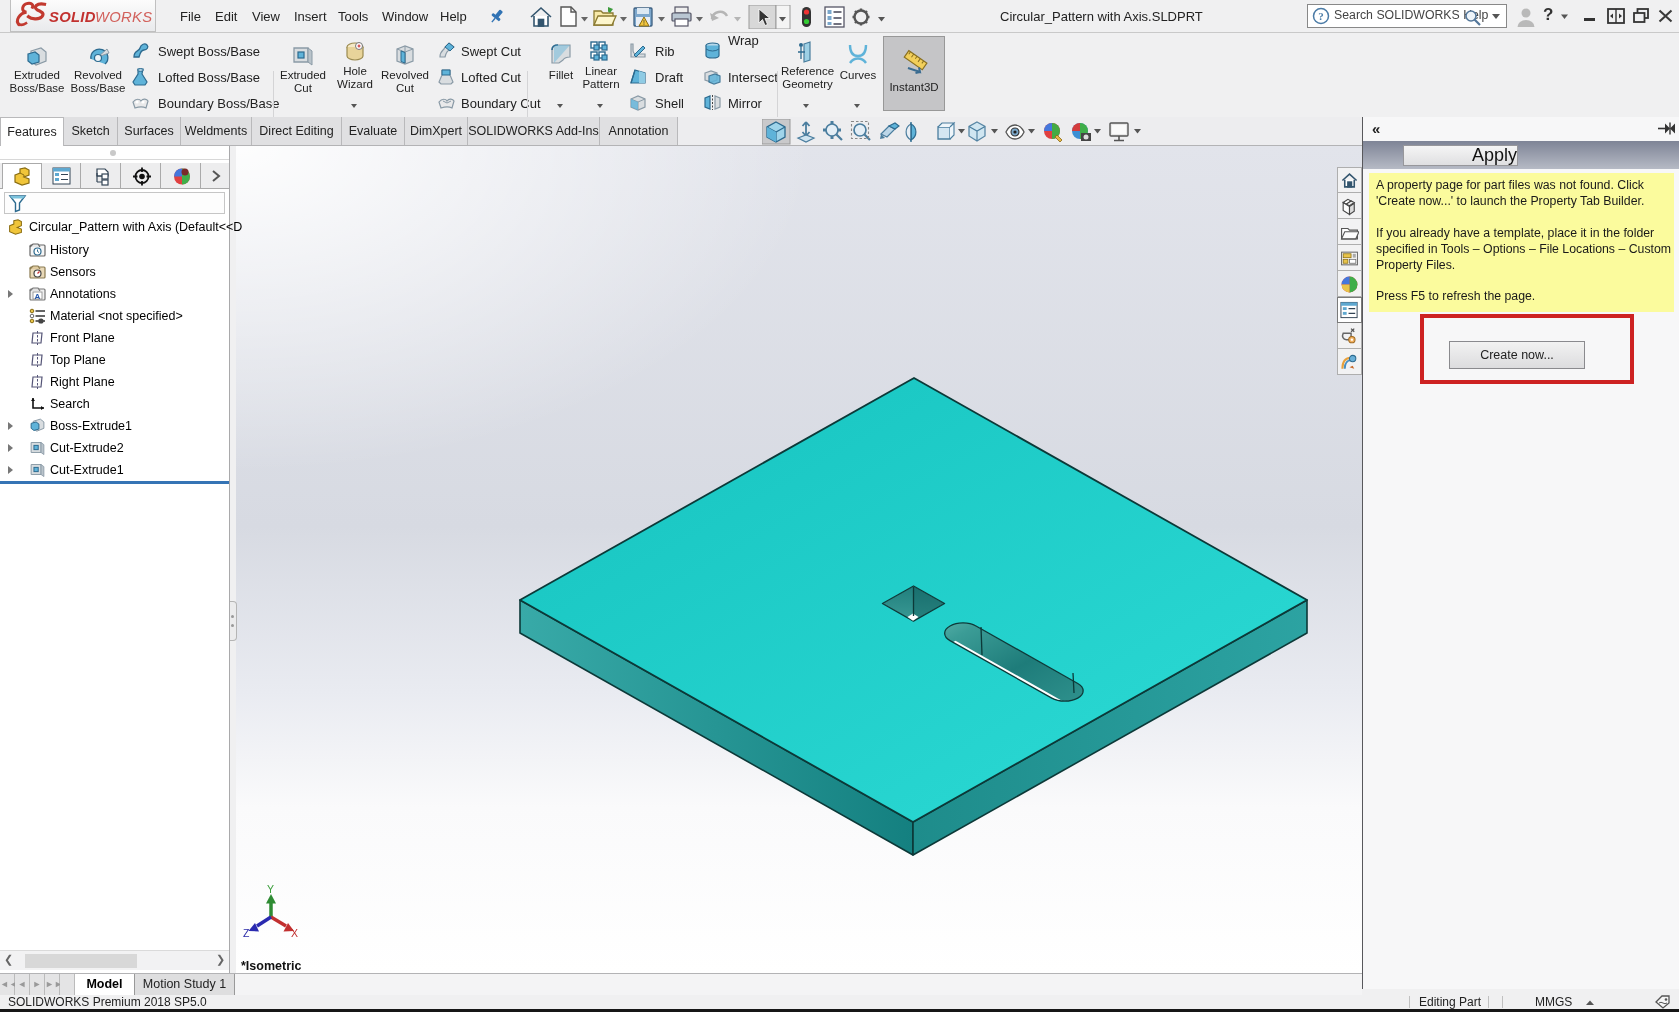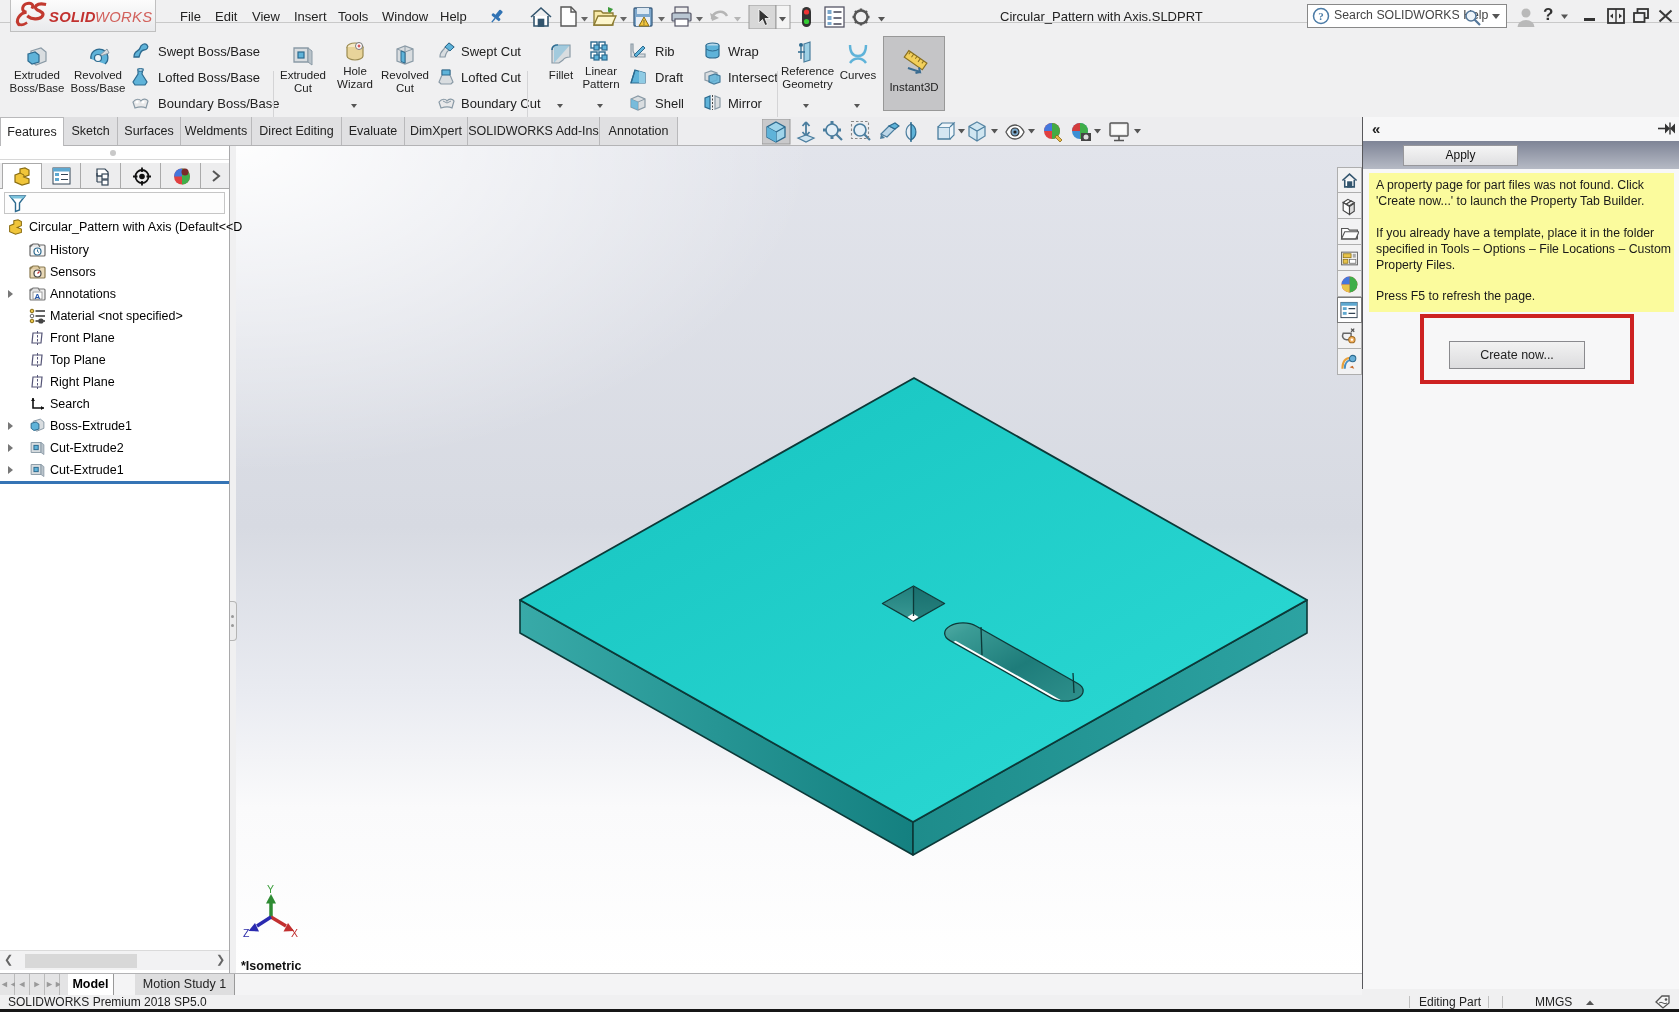--- a/index.html
+++ b/index.html
@@ -1,21 +1,21 @@
 <!DOCTYPE html>
 <html><head>
 <meta charset="utf-8">
 <style>
 * { margin:0; padding:0; box-sizing:border-box; }
 html,body { width:1679px; height:1012px; overflow:hidden; font-family:"Liberation Sans", sans-serif; }
 body { position:relative; background:#f0f0f1; }
 .abs { position:absolute; }
 
 
-#titlebar { left:0; top:0; width:1679px; height:23px; background:#f0f0f1; border-bottom:1px solid #c9c9c9; }
+#titlebar { left:0; top:0; width:1679px; height:33px; background:#f0f0f1; border-bottom:1px solid #c9c9c9; }
 #logo { left:10px; top:0px; width:146px; height:32px; background:linear-gradient(180deg,#fcfcfc,#e9eaec); border:1px solid #c0c0c0; border-top:none; text-align:center; line-height:30px; white-space:nowrap; }
 .menu { top:0; height:33px; line-height:33px; font-size:13px; color:#222; }
 
 #ribbon { left:0; top:33px; width:1679px; height:84px; background:#f0f0f1; }
 .rlabel { position:absolute; font-size:11.5px; color:#222; text-align:center; line-height:13px; white-space:nowrap; }
 .slabel { position:absolute; font-size:13px; color:#222; white-space:nowrap; }
 .vsep { position:absolute; top:38px; width:1px; height:72px; background:#d4d4d6; }
 .caret { position:absolute; width:0; height:0; border-left:3.5px solid transparent; border-right:3.5px solid transparent; border-top:4px solid #555; }
 
 
@@ -32,21 +32,21 @@
 #viewport { left:236px; top:146px; width:1126px; height:827px;
   background:
    radial-gradient(ellipse 850px 480px at 0% 0%, rgba(255,255,255,0.95) 0%, rgba(255,255,255,0.0) 68%),
    linear-gradient(180deg, #e2e4eb 0%, #d7dae2 46%, #e9ebf1 66%, #fafafb 80%, #ffffff 100%);
 }
 
 
 #rightpanel { left:1362px; top:117px; width:317px; height:872px; background:#f7f7f8; border-left:1px solid #58585c; }
 #rp-title { left:0; top:0; width:317px; height:23px; background:linear-gradient(180deg,#b7b7bb,#a2a2a7); border-bottom:1px solid #59595e; text-align:center; font-size:13.5px; font-weight:bold; color:#111; line-height:23px; }
 #rp-header { left:0; top:24px; width:317px; height:28px; background:linear-gradient(180deg,#7e8496,#b6bac5); }
-.rbtn { position:absolute; top:4px; height:21px; border:1px solid #97979b; font-size:12px; text-align:center; line-height:19px; }
+.rbtn { position:absolute; top:4px; height:21px; border:1px solid #97979b; font-size:18px; text-align:right; line-height:19px; }
 #yellowbox { left:6px; top:56px; width:305px; height:139px; background:#fbfb9d; font-size:12.3px; color:#1a1a1a; line-height:15.9px; padding:5px 0 8px 7px; white-space:nowrap; overflow:hidden; }
 #redrect { left:57px; top:197px; width:214px; height:70px; border:4px solid #cd2222; }
 #createbtn { left:86px; top:224px; width:136px; height:28px; background:linear-gradient(180deg,#f2f2f2,#dcdcde); border:1px solid #8a8a8e; font-size:12.5px; color:#222; text-align:center; line-height:26px; }
 #rp-bottom { left:0; top:829px; width:317px; height:43px; background:linear-gradient(180deg,#848a9a,#b2b6c1); }
 
 
 #mtabs { left:0; top:973px; width:1362px; height:22px; background:#f4f4f5; border-top:1px solid #b3b3b5; }
 #statusbar { left:0; top:995px; width:1679px; height:14px; background:#f0f0f1; font-size:12px; color:#222; }
 #blackstrip { left:0; top:1009px; width:1679px; height:3px; background:#161616; }
 </style>
@@ -442,21 +442,21 @@
       <path d="M2 6 L9 3 L16 6 L16 14 L9 17 L2 14 Z" fill="#d9dde0" stroke="#8a9aa6" stroke-width="1.2"></path>
       <path d="M2 6 L9 9 L16 6 M9 9 L9 17" fill="none" stroke="#8a9aa6" stroke-width="1"></path>
       <path d="M2 6 L9 9 L9 17 L2 14 Z" fill="#5fb3d9" opacity="0.8"></path>
     </svg>
   <div class="slabel" style="left:655px;top:63px;">Shell</div>
   <svg class="abs" style="left:703px;top:8px;" width="19" height="19" viewBox="0 0 19 19">
       <ellipse cx="9.5" cy="4.5" rx="6.5" ry="2.5" fill="#b8d8ea" stroke="#2c6a8f" stroke-width="1.2"></ellipse>
       <path d="M3 4.5 v10 a6.5 2.5 0 0 0 13 0 v-10" fill="#5fb3d9" stroke="#2c6a8f" stroke-width="1.2"></path>
       <path d="M3 8 q3 2 6.5 2 t6.5 -2" fill="none" stroke="#2c6a8f" stroke-width="1"></path>
     </svg>
-  <div class="slabel" style="left:728px;top:11px;">Wrap</div>
+  <div class="slabel" style="left:728px;top:0;">Wrap</div>
   <svg class="abs" style="left:703px;top:34px;" width="19" height="19" viewBox="0 0 19 19">
       <path d="M2 6 L8 4 L14 6 L14 13 L8 15 L2 13 Z" fill="#d9dde0" stroke="#8a9aa6" stroke-width="1.2"></path>
       <path d="M6 9 L12 7 L17 9 L17 15 L11 17 L6 15 Z" fill="#5fb3d9" opacity="0.85" stroke="#2c6a8f" stroke-width="1.2"></path>
     </svg>
   <div class="slabel" style="left:728px;top:37px;">Intersect</div>
   <svg class="abs" style="left:703px;top:60px;" width="19" height="19" viewBox="0 0 19 19">
       <path d="M2 5 L7 3 L7 16 L2 14 Z" fill="#5fb3d9" stroke="#2c6a8f" stroke-width="1.2"></path>
       <path d="M17 5 L12 3 L12 16 L17 14 Z" fill="#d9dde0" stroke="#8a9aa6" stroke-width="1.2"></path>
       <path d="M9.5 2 V17" stroke="#444" stroke-width="1" stroke-dasharray="2 1.5"></path>
     </svg>
@@ -749,21 +749,21 @@
   </div>
   <div id="redrect" class="abs"></div>
   <div id="createbtn" class="abs">Create now...</div>
 </div>
 <div id="mtabs" class="abs">
   <div class="abs" style="left:0;top:0;width:15px;height:21px;background:#e4e4e5;border-right:1px solid #bbb;color:#999;font-size:9px;text-align:center;line-height:21px;">◄◄</div>
   <div class="abs" style="left:15px;top:0;width:15px;height:21px;background:#e4e4e5;border-right:1px solid #bbb;color:#999;font-size:9px;text-align:center;line-height:21px;">◄</div>
   <div class="abs" style="left:30px;top:0;width:15px;height:21px;background:#e4e4e5;border-right:1px solid #bbb;color:#999;font-size:9px;text-align:center;line-height:21px;">►</div>
   <div class="abs" style="left:45px;top:0;width:15px;height:21px;background:#e4e4e5;border-right:1px solid #bbb;color:#999;font-size:9px;text-align:center;line-height:21px;">►►</div>
   <div class="abs" style="left:60px;top:0;width:15px;height:21px;background:#e4e4e5;border-right:1px solid #bbb;"></div>
-  <div class="abs" style="left:68px;top:0;width:46px;height:21px;background:#fff;border-right:1px solid #999;font-size:12.5px;font-weight:bold;text-align:center;line-height:21px;">Model</div>
+  <div class="abs" style="left:75px;top:0;width:60px;height:21px;background:#fff;border-right:1px solid #999;font-size:12.5px;font-weight:bold;text-align:center;line-height:21px;">Model</div>
   <div class="abs" style="left:135px;top:0;width:100px;height:21px;background:#dededf;border-right:1px solid #999;font-size:12.5px;text-align:center;line-height:21px;color:#222;">Motion Study 1</div>
 </div>
 <div id="statusbar" class="abs">
   <span class="abs" style="left:8px;top:0px;">SOLIDWORKS Premium 2018 SP5.0</span>
   <span class="abs" style="left:1409px;top:1px;width:1px;height:12px;background:#c0c0c0;"></span>
   <span class="abs" style="left:1419px;top:0px;">Editing Part</span>
   <span class="abs" style="left:1488px;top:1px;width:1px;height:12px;background:#c0c0c0;"></span>
   <span class="abs" style="left:1502px;top:1px;width:1px;height:12px;background:#c0c0c0;"></span>
   <span class="abs" style="left:1535px;top:0px;">MMGS</span>
   <svg class="abs" style="left:1585px;top:4px;" width="10" height="8" viewBox="0 0 10 8">

